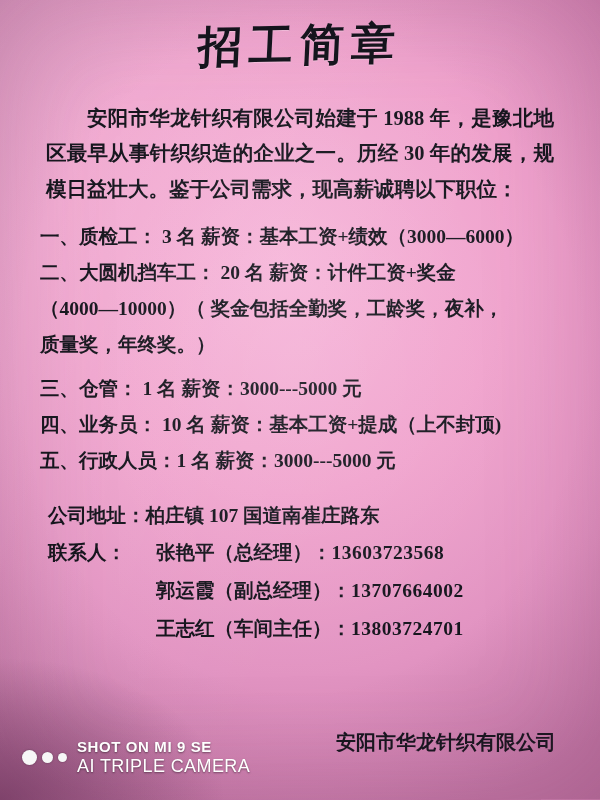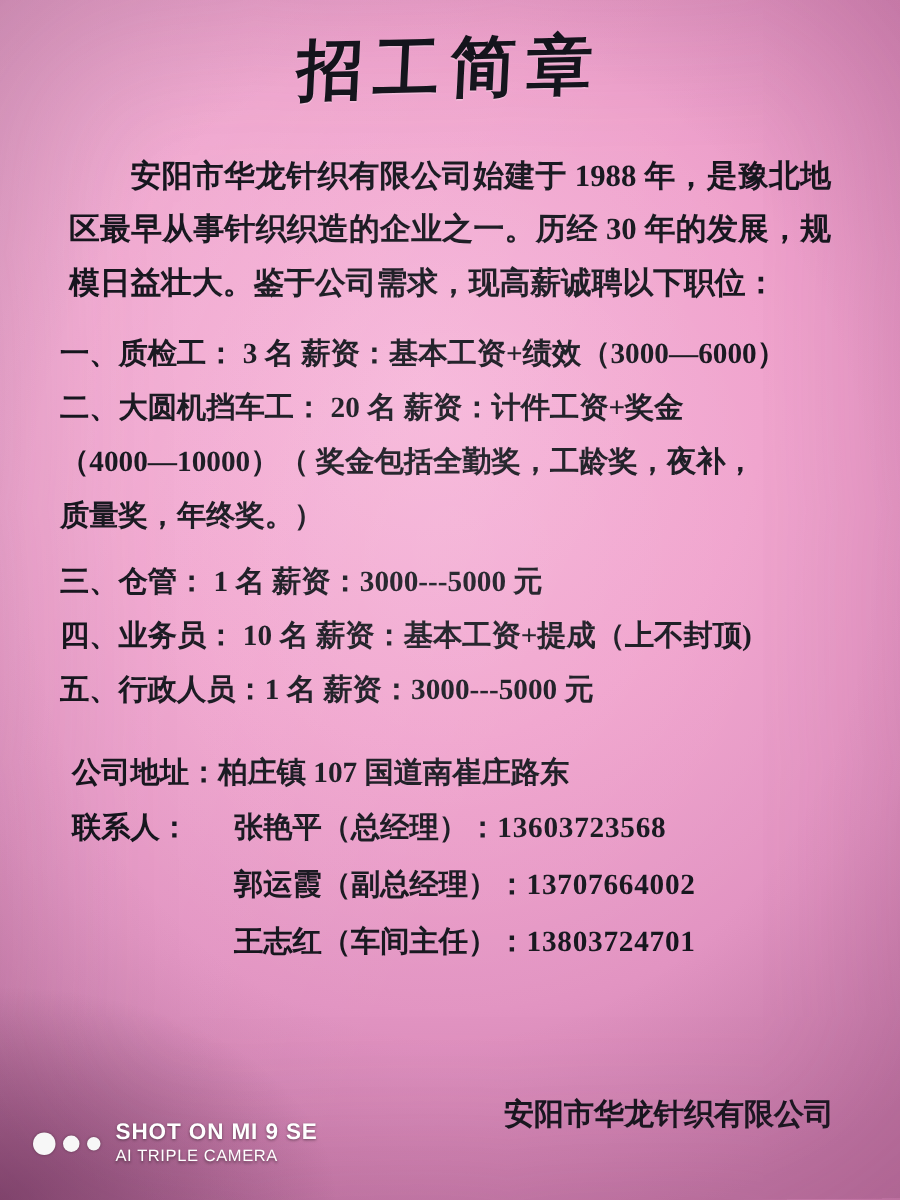--- a/index.html
+++ b/index.html
@@ -167,21 +167,21 @@
     color: #ffffff;
     line-height: 1.22;
     text-shadow: 0 1px 2px rgba(0,0,0,0.45);
   }
   .wm-l1 {
     font-size: 15px;
     font-weight: 700;
     letter-spacing: 0.6px;
   }
   .wm-l2 {
-    font-size: 11px;
+    font-size: 18px;
     font-weight: 400;
     letter-spacing: 0.4px;
   }
 </style>
 </head>
 <body>
 
 <div id="photo">
   <div id="sheet"></div>
 

